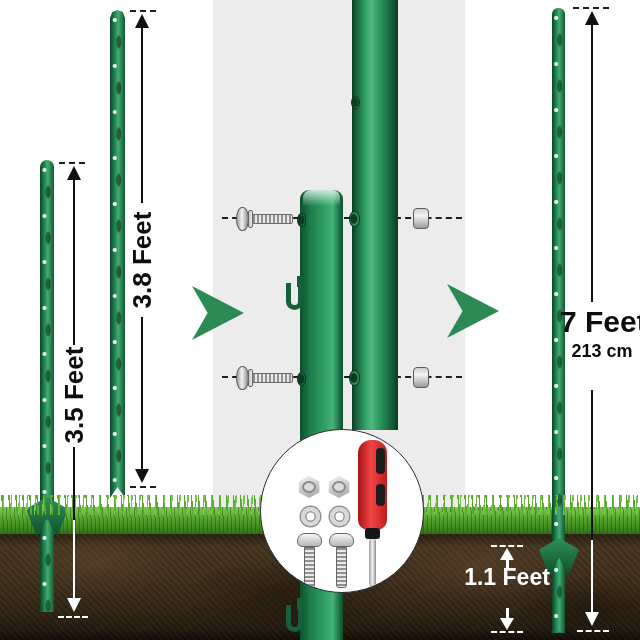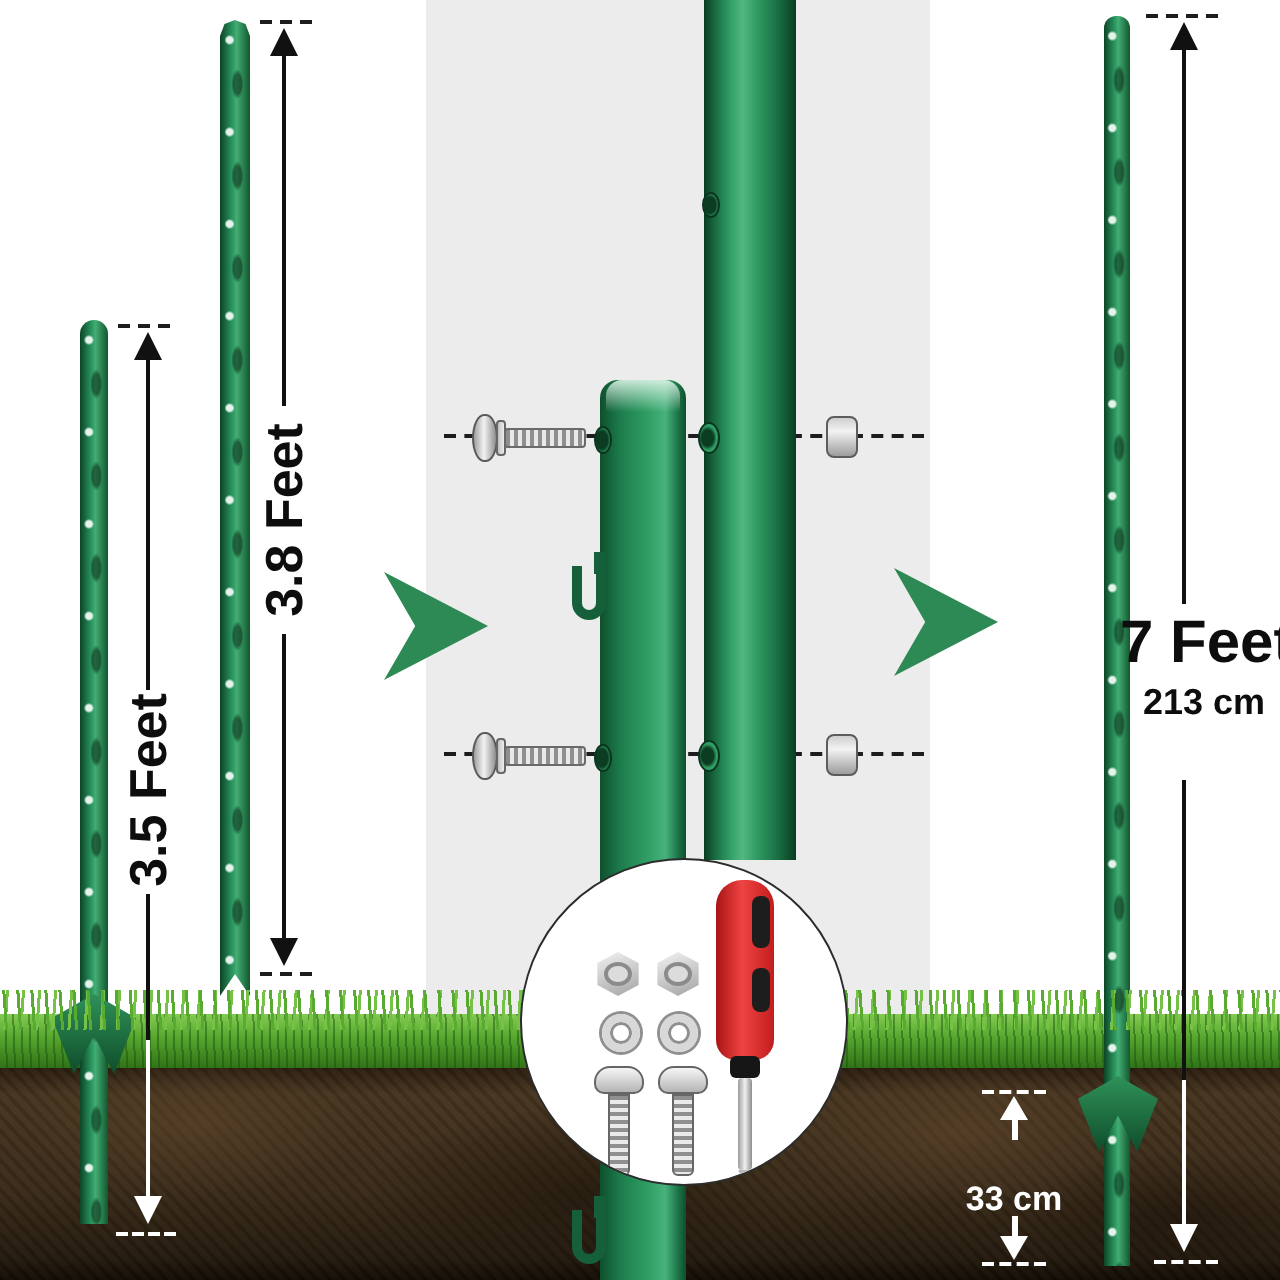--- a/index.html
+++ b/index.html
@@ -225,18 +225,18 @@
   <div class="hlabel" style="left:560px;top:305px;width:84px;font-size:30px;">7 Feet</div>
   <div class="hlabel" style="left:560px;top:341px;width:84px;font-size:18px;">213 cm</div>
   <div class="mline" style="left:591px;top:390px;height:150px;"></div>
   <div class="mline white" style="left:591px;top:540px;height:72px;"></div>
   <div class="ah down white" style="left:585px;top:612px;"></div>
   <div class="dash white" style="left:577px;top:630px;width:32px;"></div>
 
   <div class="dash white" style="left:491px;top:545px;width:32px;"></div>
   <div class="ah up white" style="left:500px;top:548px;border-bottom-width:12px;"></div>
   <div class="mline white" style="left:506px;top:559px;height:11px;width:3px;"></div>
-  <div class="hlabel white" style="left:452px;top:590px;width:110px;font-size:17px;">33 cm</div>
+  <div class="hlabel white" style="left:452px;top:564px;width:110px;font-size:23px;">1.1 Feet</div>
   <div class="mline white" style="left:506px;top:608px;height:11px;width:3px;"></div>
   <div class="ah down white" style="left:500px;top:618px;border-top-width:12px;"></div>
   <div class="dash white" style="left:491px;top:631px;width:32px;"></div>
 
 </div>
 
 </body></html>

